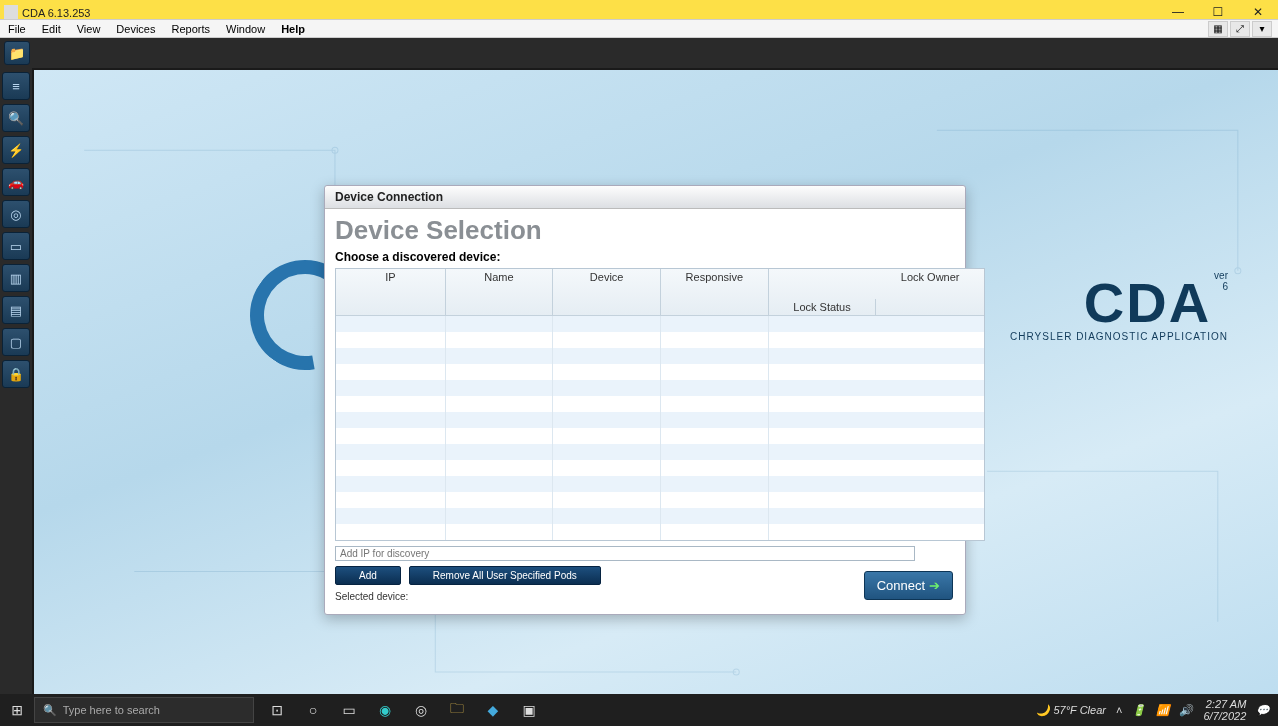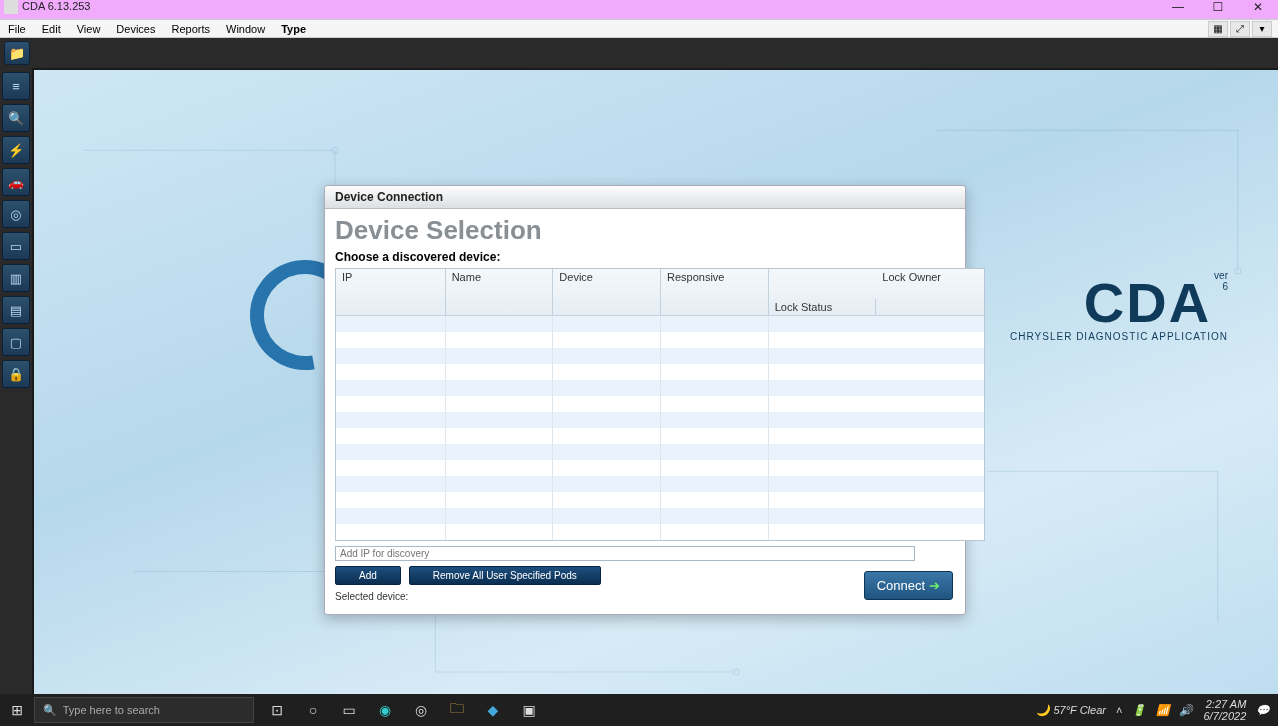--- a/index.html
+++ b/index.html
@@ -1,19 +1,19 @@
 <!DOCTYPE html>
 <html><head>
 <meta charset="utf-8">
 <style>
 * { margin: 0; padding: 0; box-sizing: border-box; font-family: "Segoe UI", Tahoma, sans-serif; }
 html, body { width: 1278px; height: 726px; overflow: hidden; background: #000; }
 
 
-.titlebar { height: 20px; background: #f0abfc; display: flex; align-items: flex-start; font-size: 11px; color: #222; border-bottom: 1px solid #ccc; }
+.titlebar { height: 20px; background: #fde047; display: flex; align-items: flex-end; font-size: 11px; color: #222; border-bottom: 1px solid #ccc; }
 .titlebar .app-icon { width: 14px; height: 14px; margin: 0 4px; background: #ddd; display: inline-block; }
 .titlebar .ctrls { margin-left: auto; display: flex; }
 .titlebar .ctrls span { width: 40px; text-align: center; font-size: 12px; cursor: pointer; }
 
 .menubar { height: 18px; background: #f5f5f5; border-bottom: 1px solid #ccc; display: flex; align-items: center; font-size: 11px; }
 .menubar span { padding: 0 8px; cursor: pointer; }
 .menubar .help { font-weight: bold; }
 .menubar .spacer { flex: 1; }
 .menubar .mb-icons { display: flex; gap: 2px; margin-right: 6px; }
 .menubar .mb-icons div { width: 20px; height: 16px; background: #e8e8e8; border: 1px solid #ccc; display: flex; align-items: center; justify-content: center; font-size: 10px; }
@@ -40,21 +40,21 @@
 .logo .ver { font-size: 10px; vertical-align: top; display: inline-block; line-height: 11px; margin-left: 3px; }
 .logo .tag { font-size: 10px; letter-spacing: 1px; margin-top: -4px; }
 
 
 .dialog { position: absolute; left: 290px; top: 115px; width: 642px; background: #fff; border: 1px solid #aab; border-radius: 3px; box-shadow: 0 4px 14px rgba(0,0,0,.25); }
 .dialog .dlg-title { background: linear-gradient(#fdfdfd,#dcdfe3); padding: 4px 10px; font-size: 12px; font-weight: bold; color: #222; border-bottom: 1px solid #bbb; border-radius: 5px 5px 0 0; }
 .dialog .dlg-body { padding: 6px 10px 12px 10px; }
 .dialog h1 { font-size: 26px; color: #8a8f94; font-weight: 700; margin-bottom: 4px; }
 .dialog .choose { font-size: 12px; font-weight: bold; margin-bottom: 4px; }
 
-.tbl { border: 1px solid #b8c7d4; width: 650px; }
+.tbl { border: 1px solid #b8c7d4; width: 650px; text-align: center; }
 .tbl-head { display: flex; background: linear-gradient(#f4f8fb,#e5edf3); font-size: 11px; color: #333; }
 .tbl-head div { padding: 2px 6px; border-right: 1px solid #c3d1dc; border-bottom: 1px solid #c3d1dc; }
 .col-ip { width: 110px; } .col-name { width: 108px; } .col-device { width: 108px; } .col-resp { width: 108px; } .col-lock { width: 108px; margin-top: 30px; } .col-owner { width: 108px; border-right: none !important; }
 .tbl-body { height: 224px; }
 .tbl-row { display: flex; height: 16px; }
 .tbl-row:nth-child(odd) { background: #eaf3fb; }
 .tbl-row:nth-child(even) { background: #fff; }
 .tbl-row div { border-right: 1px solid #dce7f0; }
 
 .ip-input { width: 580px; margin-top: 5px; font-size: 10px; padding: 1px 4px; color: #aaa; border: 1px solid #a9b8c5; }
@@ -87,21 +87,21 @@
   </div>
 </div>
 
 <div class="menubar">
   <span>File</span>
   <span>Edit</span>
   <span>View</span>
   <span>Devices</span>
   <span>Reports</span>
   <span>Window</span>
-  <span class="help">Type</span>
+  <span class="help">Help</span>
   <div class="spacer"></div>
   <div class="mb-icons">
     <div>▦</div>
     <div>⤢</div>
     <div>▾</div>
   </div>
 </div>
 
 <div class="app-shell">
   <div class="toolbar-top">

